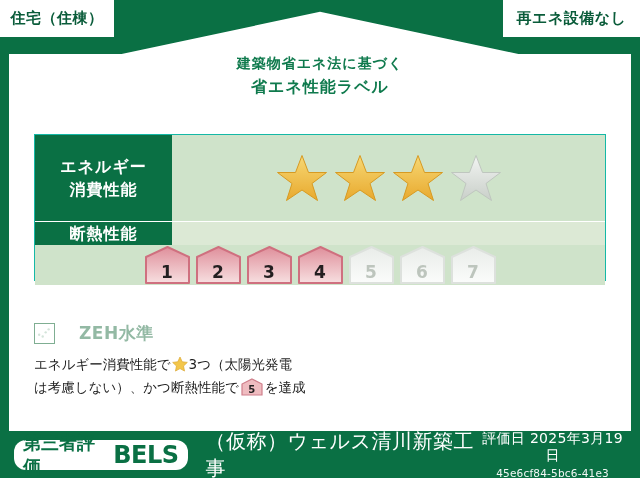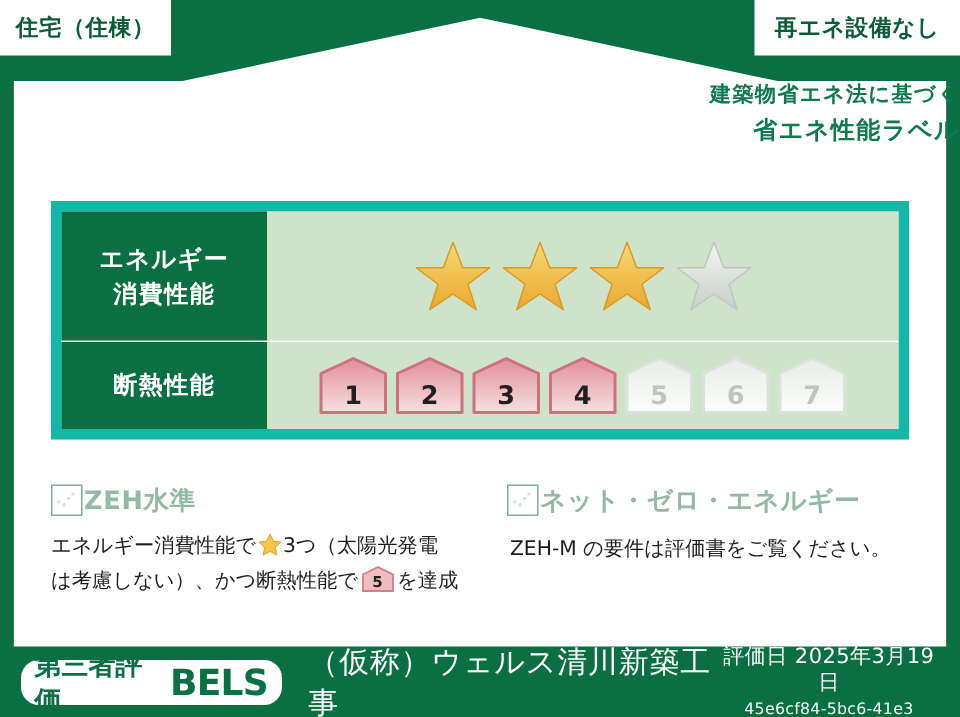--- a/index.html
+++ b/index.html
@@ -31,43 +31,43 @@
     clip-path:polygon(0% 9.8%, 18.1% 9.8%, 50% 0.6%, 81.9% 9.8%, 100% 9.8%, 100% 100%, 0% 100%);
     z-index:2;
   }
   
   .sheet-inner{
     position:absolute;left:0;top:0;right:0;bottom:0;
   }
 
   
   .title-block{
-    position:absolute;left:0;right:0;top:55px;text-align:right;z-index:4;
+    position:absolute;left:0;right:0;top:55px;text-align:center;z-index:4;
   }
   .title-small{
     font-size:14px;font-weight:bold;color:#0f7a4d;letter-spacing:1px;
     line-height:1.2;
   }
   .title-big{
     font-size:16px;font-weight:bold;color:#0f7a4d;letter-spacing:1px;
     margin-top:5px;line-height:1.2;
   }
 
   
   .panel{
     position:absolute;left:34px;top:134px;width:572px;z-index:4;
-    border:7px solid #14b8a6;
+    border:1px solid #14b8a6;
     background:#dce9d5;
     box-sizing:border-box;
   }
   .rating-row{
     display:flex;align-items:stretch;height:86px;
     border-bottom:1px solid #ffffff;
   }
-  .rating-row:last-child{border-bottom:none;height:58px;}
+  .rating-row:last-child{border-bottom:none;height:58px;flex-direction:column;}
   .row-label{
     width:137px;flex:none;background:#0a7044;color:#ffffff;
     display:flex;flex-direction:column;align-items:center;justify-content:center;
     font-weight:bold;font-size:16px;line-height:1.45;letter-spacing:1px;
     text-align:center;
   }
   .row-label .l2{display:block;}
   .row-body{
     flex:1;background:#cfe3ca;
     display:flex;align-items:center;justify-content:center;
@@ -91,21 +91,21 @@
   .house.on .num{color:#231f20;}
   .house.off .num{color:#bdc5bd;}
 
   
   .criteria{
     position:absolute;left:34px;top:322px;width:572px;z-index:4;
     display:flex;
   }
   .crit-col{width:50%;box-sizing:border-box;}
   .crit-col.right{padding-left:18px;}
-  .crit-head{display:flex;align-items:center;gap:1px;text-align:center;}
+  .crit-head{display:flex;align-items:center;gap:24px;text-align:center;}
   .crit-box{
     width:19px;height:19px;border:1.5px solid #7fae92;background:#ffffff;
     flex:none;position:relative;
   }
   .crit-box .dots{
     position:absolute;left:0;top:0;width:100%;height:100%;
     opacity:.45;
   }
   .crit-title{
     font-size:17px;font-weight:bold;color:#93b9a4;letter-spacing:.5px;
@@ -319,34 +319,20 @@
       </div>
       <div class="crit-text">
         <span>エネルギー消費性能で</span><svg class="inline-star" viewBox="0 0 24 24">
             <polygon points="12,1.5 15.3,8.6 23,9.6 17.3,15 18.8,22.6 12,18.9 5.2,22.6 6.7,15 1,9.6 8.7,8.6" fill="#f3c64a" stroke="#d9a42c" stroke-width="1"></polygon>
           </svg><span>3つ（太陽光発電</span><br><span>は考慮しない）、かつ断熱性能で</span><span class="inline-house"><svg viewBox="0 0 22 18" style="position:absolute;left:0;top:0;width:22px;height:18px">
               <polygon points="11,1 21,6 21,17 1,17 1,6" fill="#efbcc0" stroke="#cf7f8b" stroke-width="1.2"></polygon>
             </svg><span class="n">5</span></span><span>を達成</span>
       </div>
     </div>
 
-    <div class="crit-col right">
-      <div class="crit-head">
-        <div class="crit-box">
-          <svg class="dots" viewBox="0 0 16 16">
-            <circle cx="3.5" cy="9" r="1" fill="#9fc4ae"></circle>
-            <circle cx="6.5" cy="10.5" r="1" fill="#9fc4ae"></circle>
-            <circle cx="9" cy="7" r="1" fill="#9fc4ae"></circle>
-            <circle cx="11.5" cy="4.5" r="1" fill="#9fc4ae"></circle>
-          </svg>
-        </div>
-        <div class="crit-title">ネット・ゼロ・エネルギー</div>
-      </div>
-      <div class="crit-text right-text">ZEH-M の要件は評価書をご覧ください。</div>
-    </div>
 
   </div>
 
   <div class="footer">
     <div class="bels">
       <span class="jp">第三者評価</span>
       <span class="en">BELS</span>
     </div>
     <div class="bldg-name">（仮称）ウェルス清川新築工事</div>
     <div class="footer-right">

